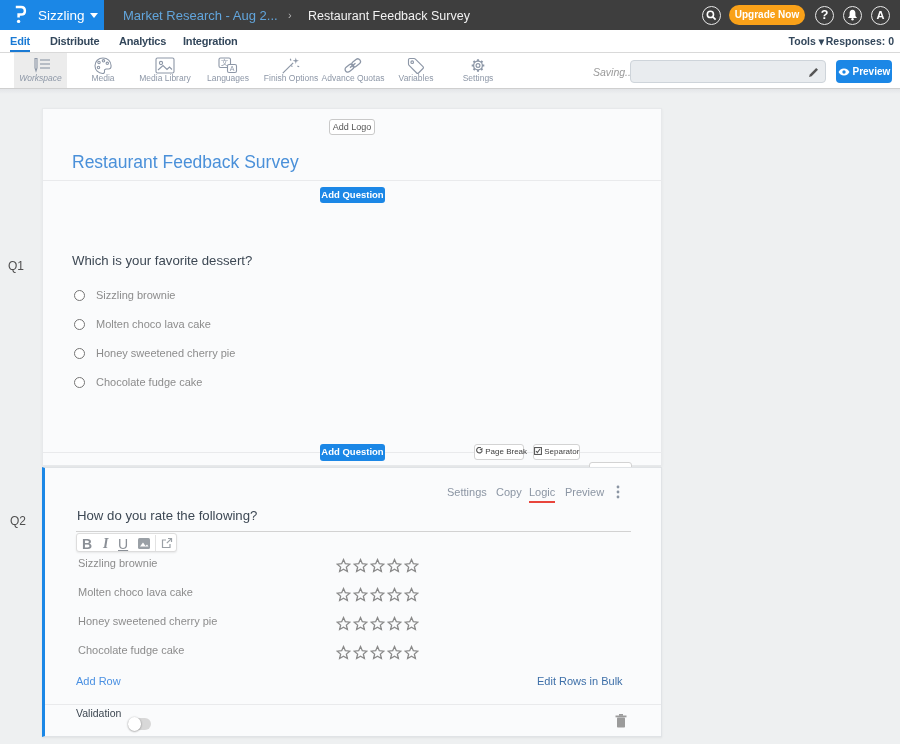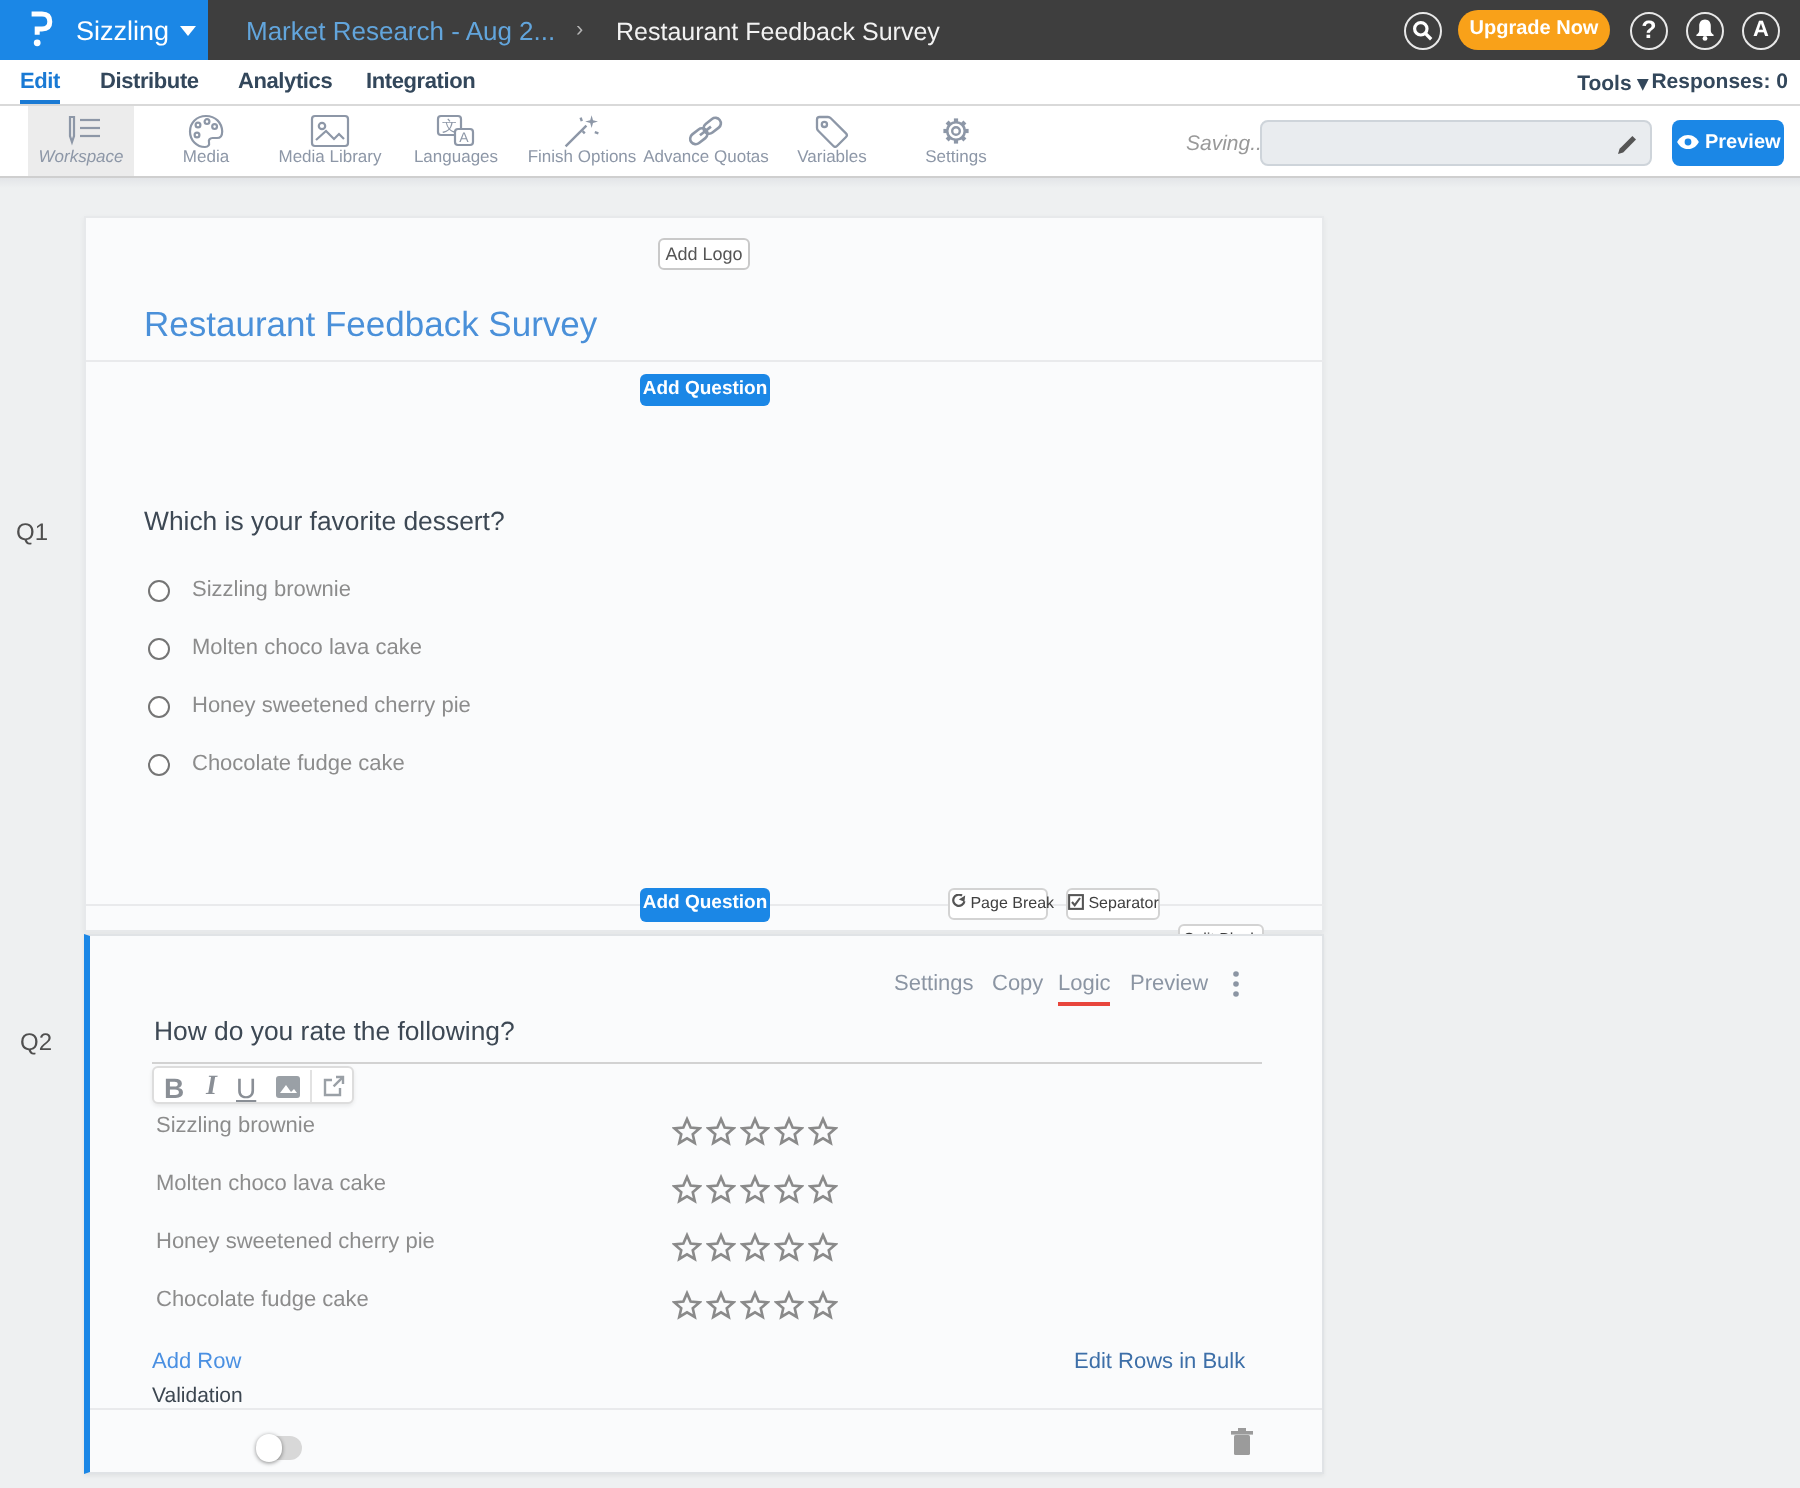--- a/index.html
+++ b/index.html
@@ -50,21 +50,21 @@
 .smbtn { position:absolute; white-space:nowrap; height:16px; background:#fff; border:1px solid #d3d3d3; border-radius:3px; font-size:8px; color:#3f3f3f; text-align:center; line-height:14.5px; }
 
 
 .q2menu { position:absolute; font-size:11px; color:#8b95a3; }
 .q2text { position:absolute; left:77px; top:508px; font-size:13.2px; color:#3d4854; }
 .q2line { position:absolute; left:76px; top:531px; width:555px; height:1px; background:#d2d2d2; }
 .fmtbar { position:absolute; left:76px; top:533px; width:101px; height:19px; background:#fff; border:1px solid #ddd; border-radius:3px; box-shadow:0 1px 2px rgba(0,0,0,0.08); }
 .rowlbl { position:absolute; left:78px; font-size:11px; color:#8c8c8c; }
 .addrow { position:absolute; left:76px; top:675px; font-size:11px; color:#4a90e2; }
 .editrows { position:absolute; left:537px; top:675px; font-size:11px; color:#3d6fa8;text-align:center; }
-.validation { position:absolute; left:76px; top:692px; font-size:10.5px; color:#3c4650; }
+.validation { position:absolute; left:76px; top:707px; font-size:10.5px; color:#3c4650; }
 .toggle { position:absolute; left:128px; top:717.5px; width:23px; height:12.5px; background:#d8d8d8; border-radius:7px; }
 .knob { position:absolute; left:-0.5px; top:-0.5px; width:13.5px; height:13.5px; background:#fff; border-radius:50%; box-shadow:0 0.5px 2px rgba(0,0,0,0.45); }
 </style>
 </head>
 <body>
 
 <div class="topbar">
   <div class="logoblk">
     <svg width="13" height="20" viewBox="0 0 13 20" style="position:absolute;left:14px;top:5px;">
       <path d="M1.8 2 H7 Q10.9 2 10.9 5.9 Q10.9 9.5 7 9.5 H4.6 V12.4" fill="none" stroke="#fff" stroke-width="2.5"></path>

